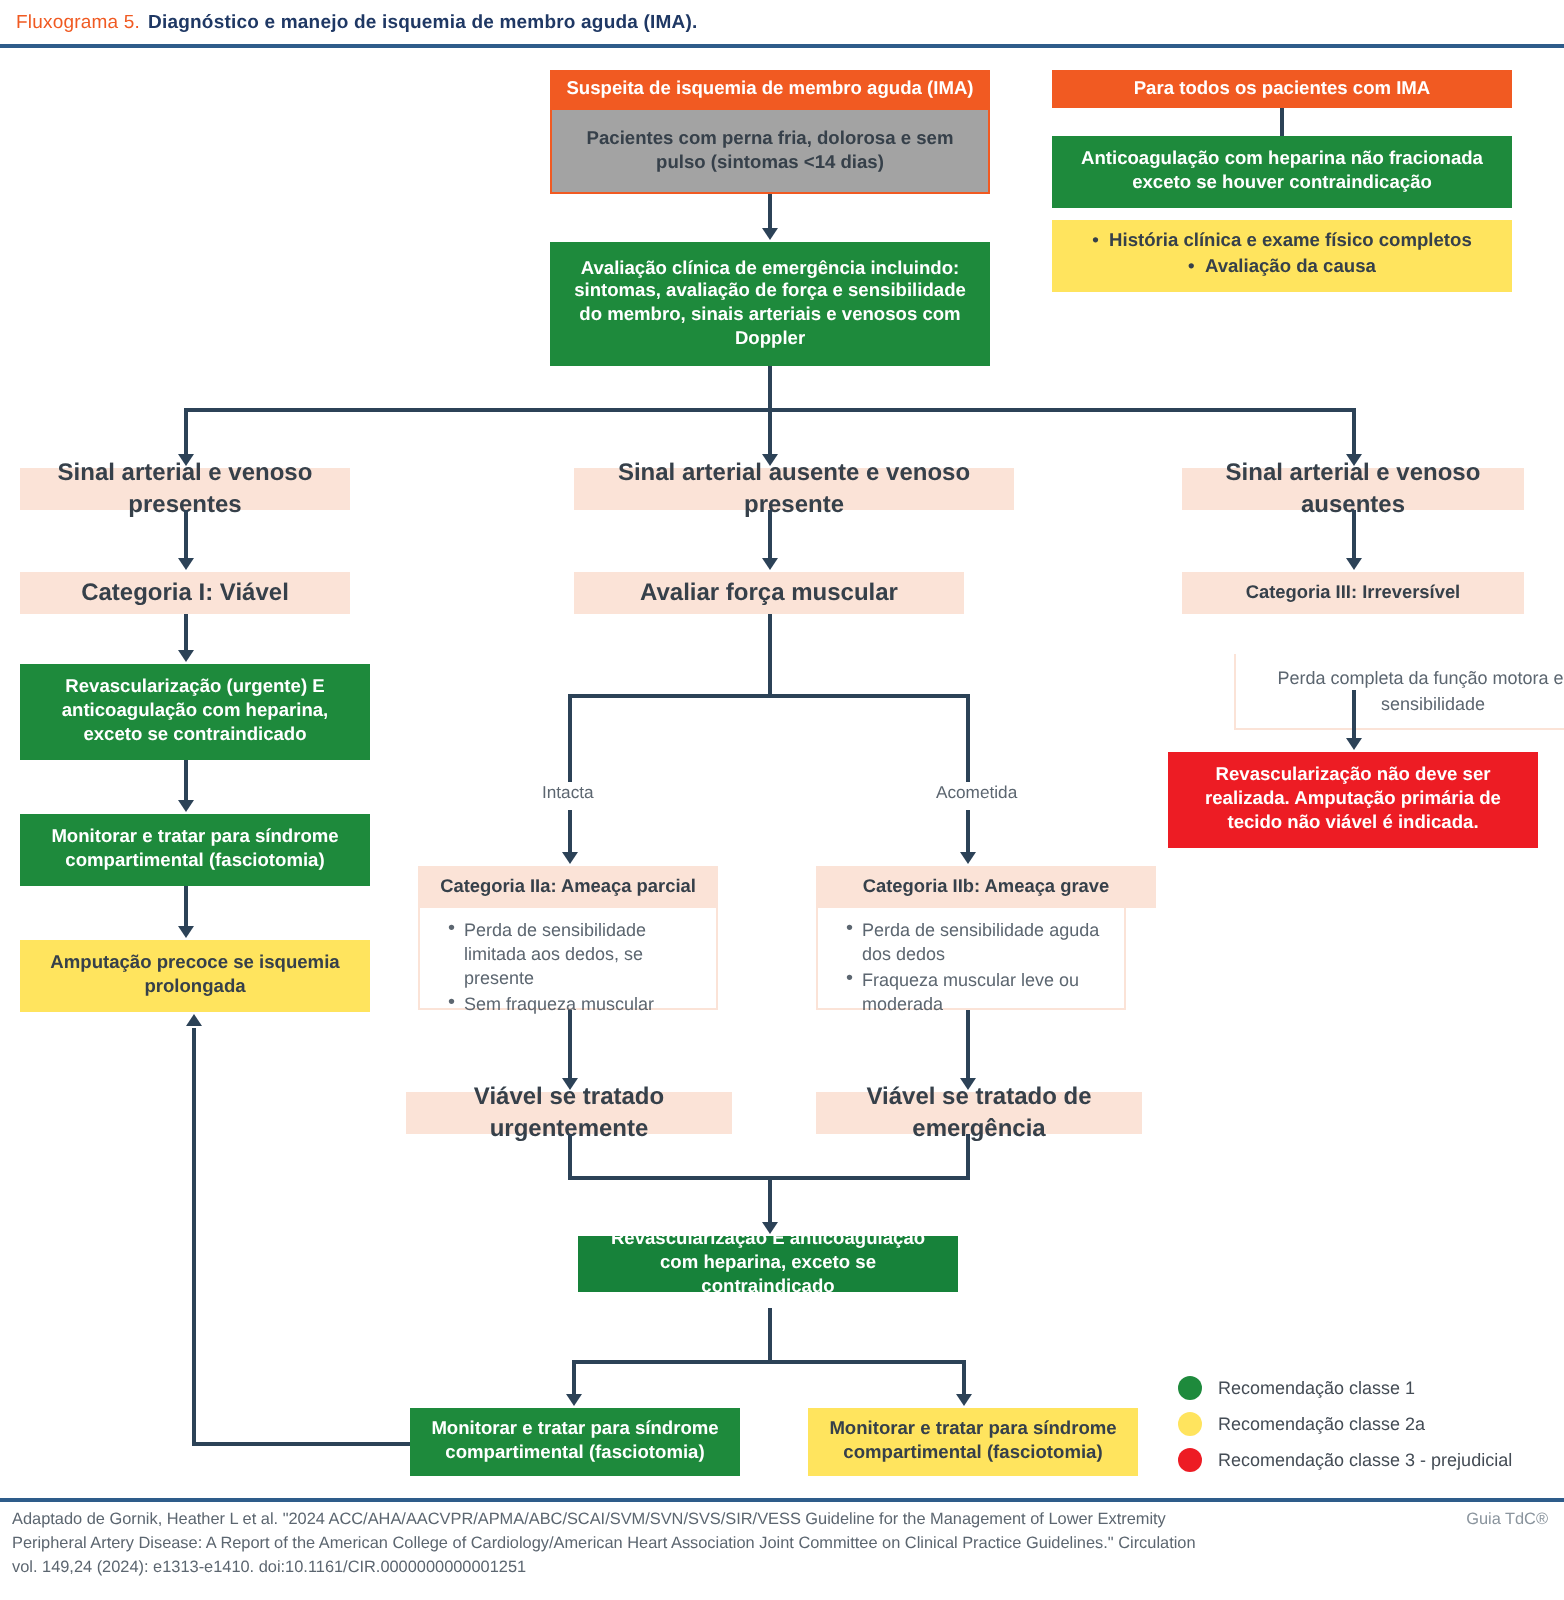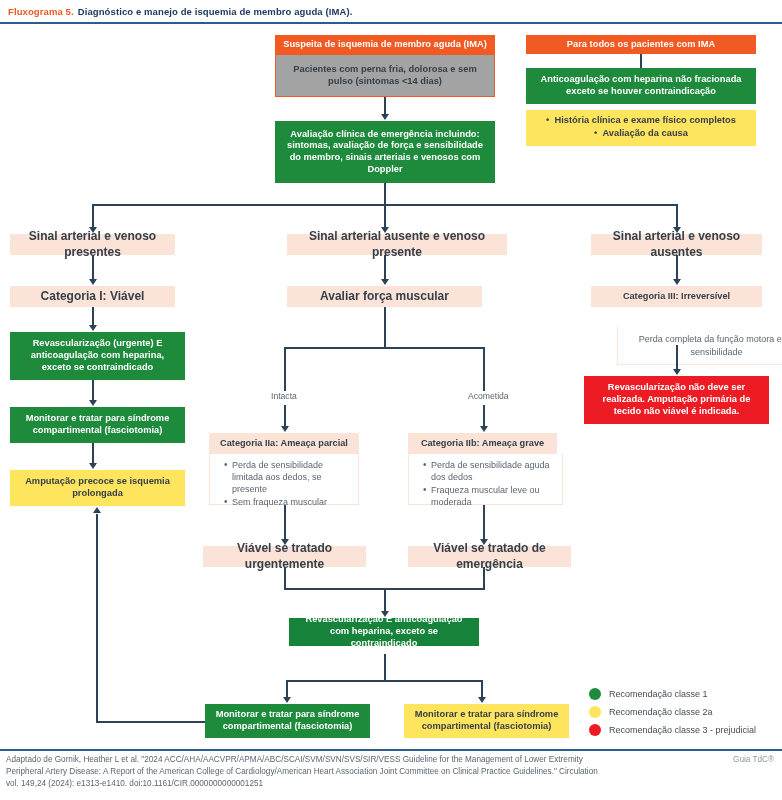--- a/index.html
+++ b/index.html
@@ -12,21 +12,21 @@
     color: #36404a;
     overflow: hidden;
   }
   #root { position: relative; width: 782px; height: 800px; }
 
   
   .header {
     position: absolute; left: 0; top: 0; width: 782px; height: 22px;
     display: flex; align-items: center; padding-left: 8px;
   }
-  .header-tag { font-size: 9.5px; font-weight: bold; color: #F05A22; letter-spacing: .1px; }
+  .header-tag { font-size: 9.5px; font-weight: normal; color: #F05A22; letter-spacing: .1px; }
   .header-title { font-size: 9.5px; font-weight: bold; color: #1F3864; margin-left: 4px; letter-spacing: .1px;}
   .rule-top {
     position: absolute; left: 0; top: 22px; width: 782px; height: 2px;
     background: #2E5C8A;
   }
   .rule-bottom {
     position: absolute; left: 0; top: 749px; width: 782px; height: 1.6px;
     background: #2E5C8A;
   }
 
@@ -250,21 +250,21 @@
   <div class="node n-pink-body" style="left:209px; top:454px; width:150px; height:51px; padding:5px 6px 0 2px; align-items:flex-start;">
     <ul class="bullets">
       <li>Perda de sensibilidade limitada aos dedos, se presente</li>
       <li>Sem fraqueza muscular</li>
     </ul>
   </div>
   <div class="node n-pink-head" style="left:209px; top:433px; width:150px; height:21px;">
     <span>Categoria IIa: Ameaça parcial</span>
   </div>
 
-  <div class="node n-pink-head" style="left:408px; top:433px; width:149px; height:21px;">
+  <div class="node n-pink-head" style="left:408px; top:433px; width:170px; height:21px;">
     <span>Categoria IIb: Ameaça grave</span>
   </div>
   <div class="node n-pink-body" style="left:408px; top:454px; width:155px; height:51px; padding:5px 6px 0 2px; align-items:flex-start;">
     <ul class="bullets">
       <li>Perda de sensibilidade aguda dos dedos</li>
       <li>Fraqueza muscular leve ou moderada</li>
     </ul>
   </div>
 
   <div class="ln vline" style="left:284px; top:505px; height:35px;"></div>

